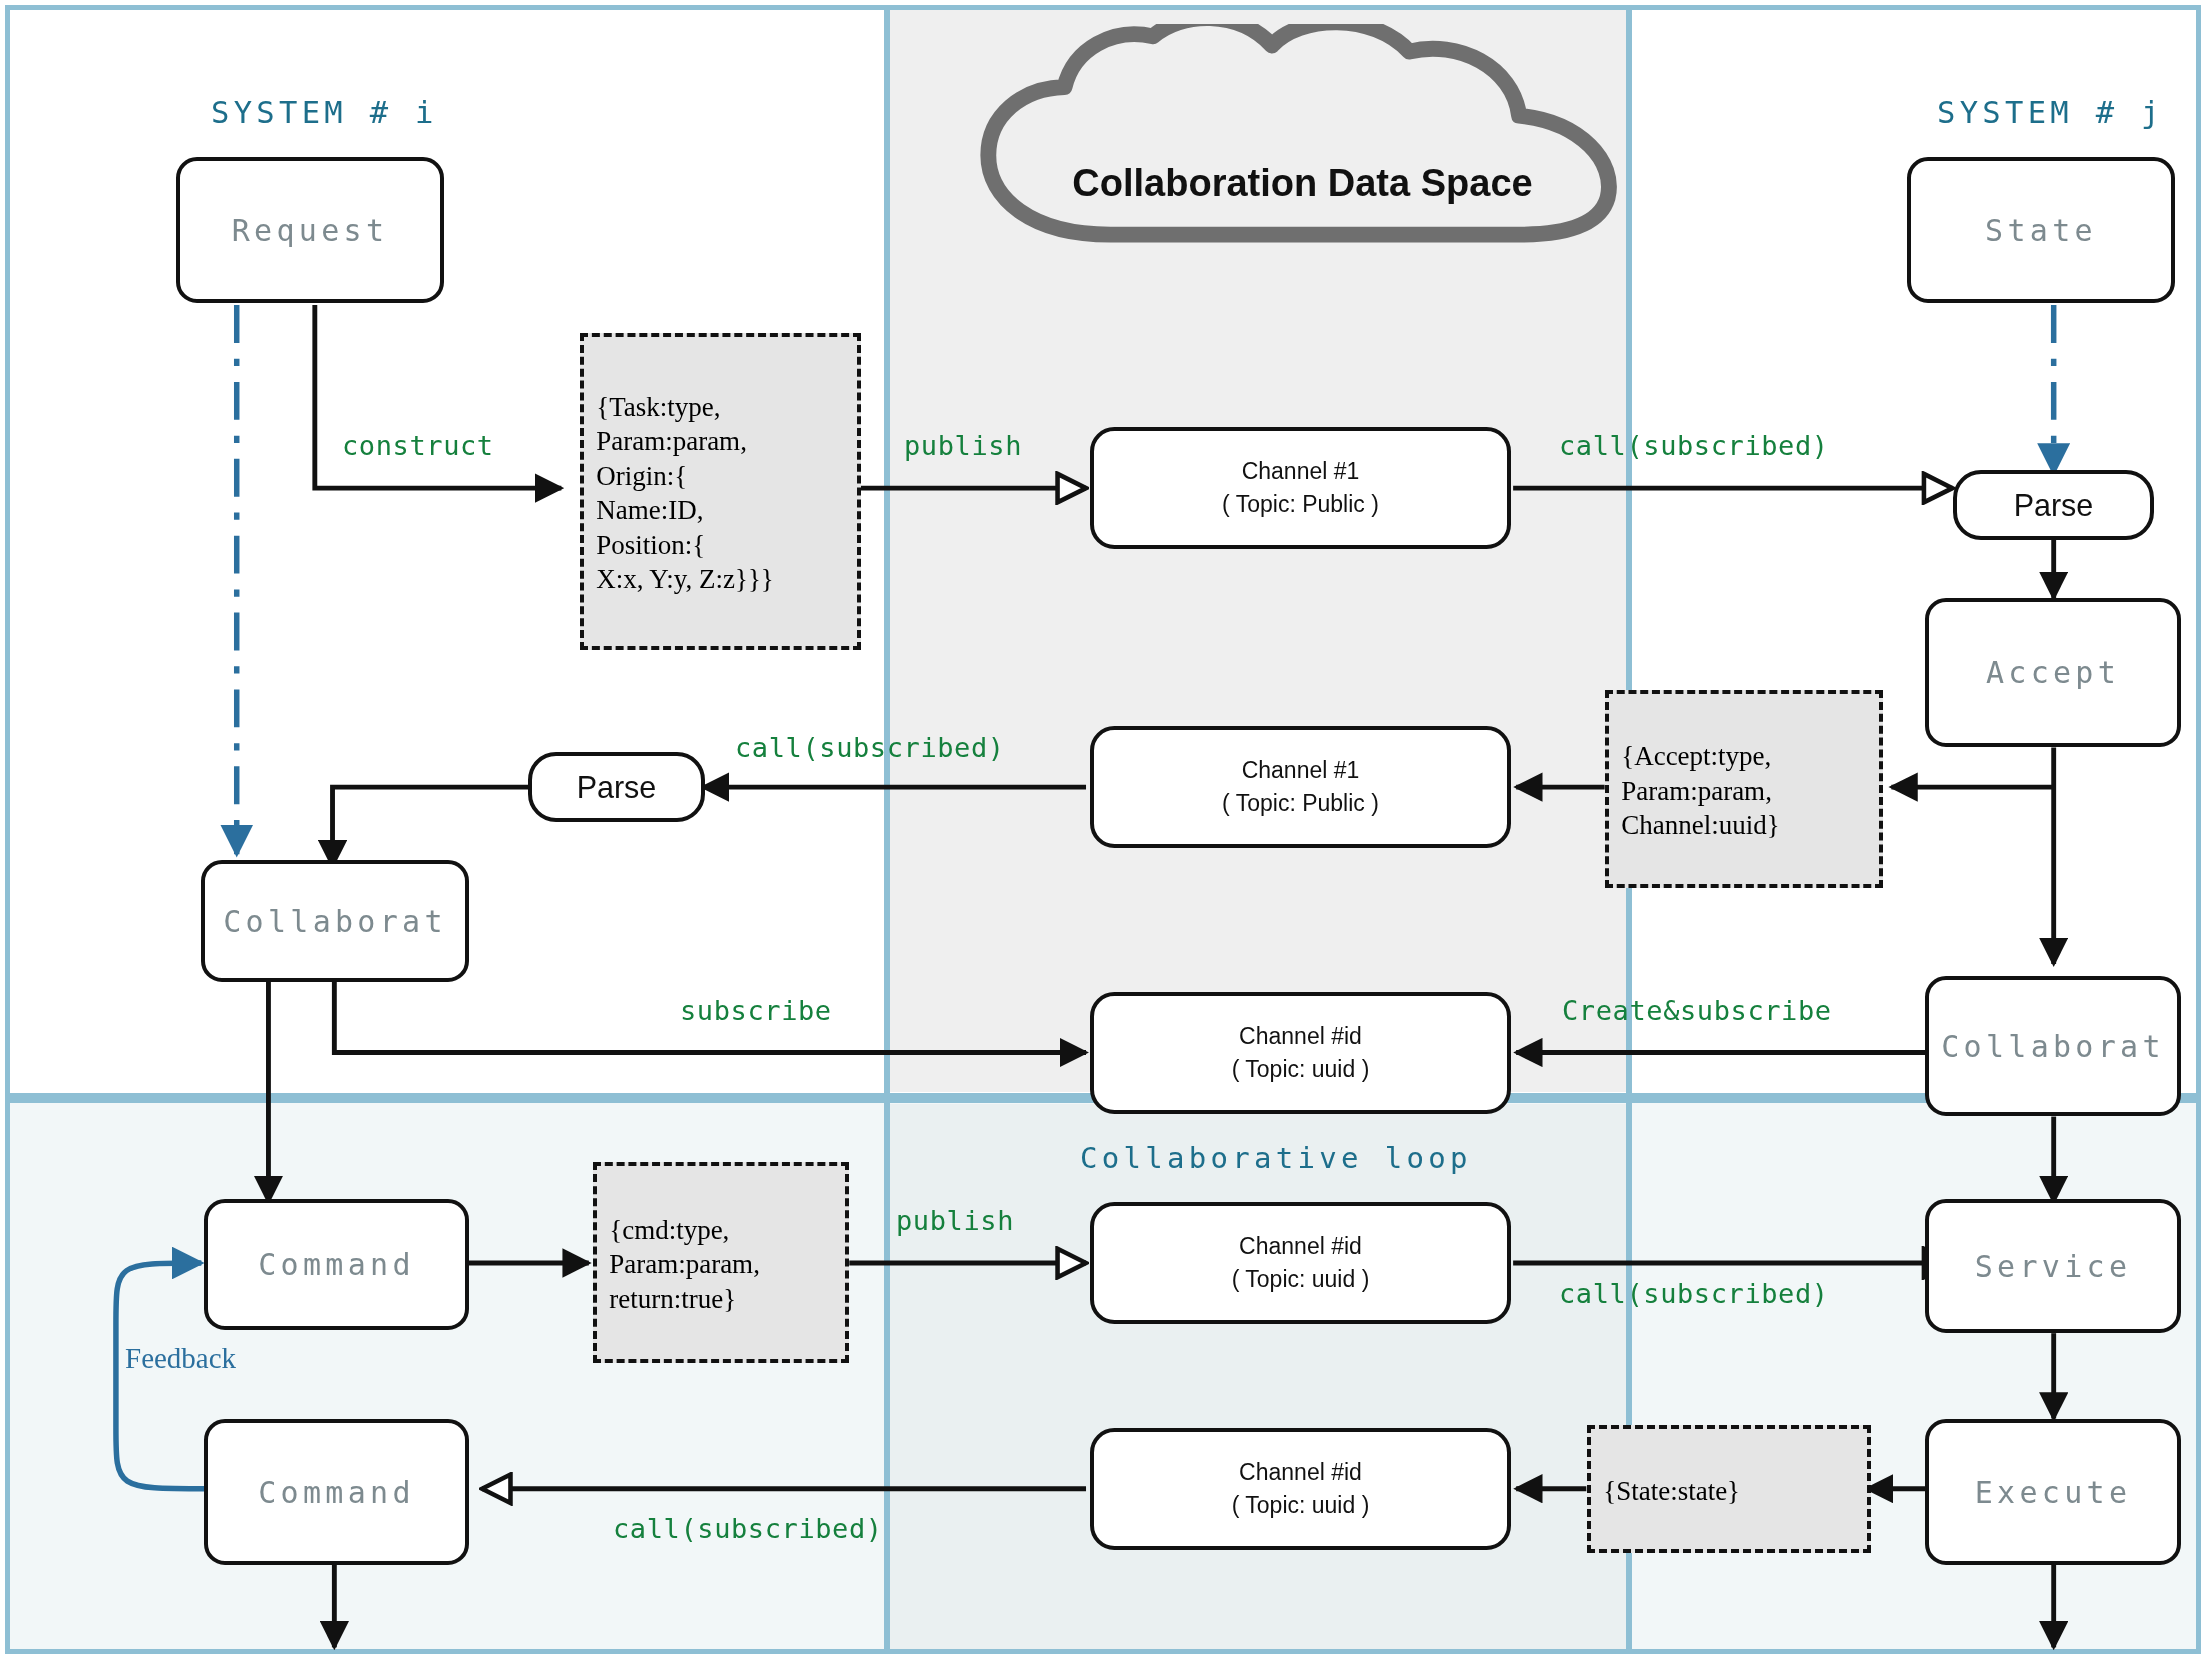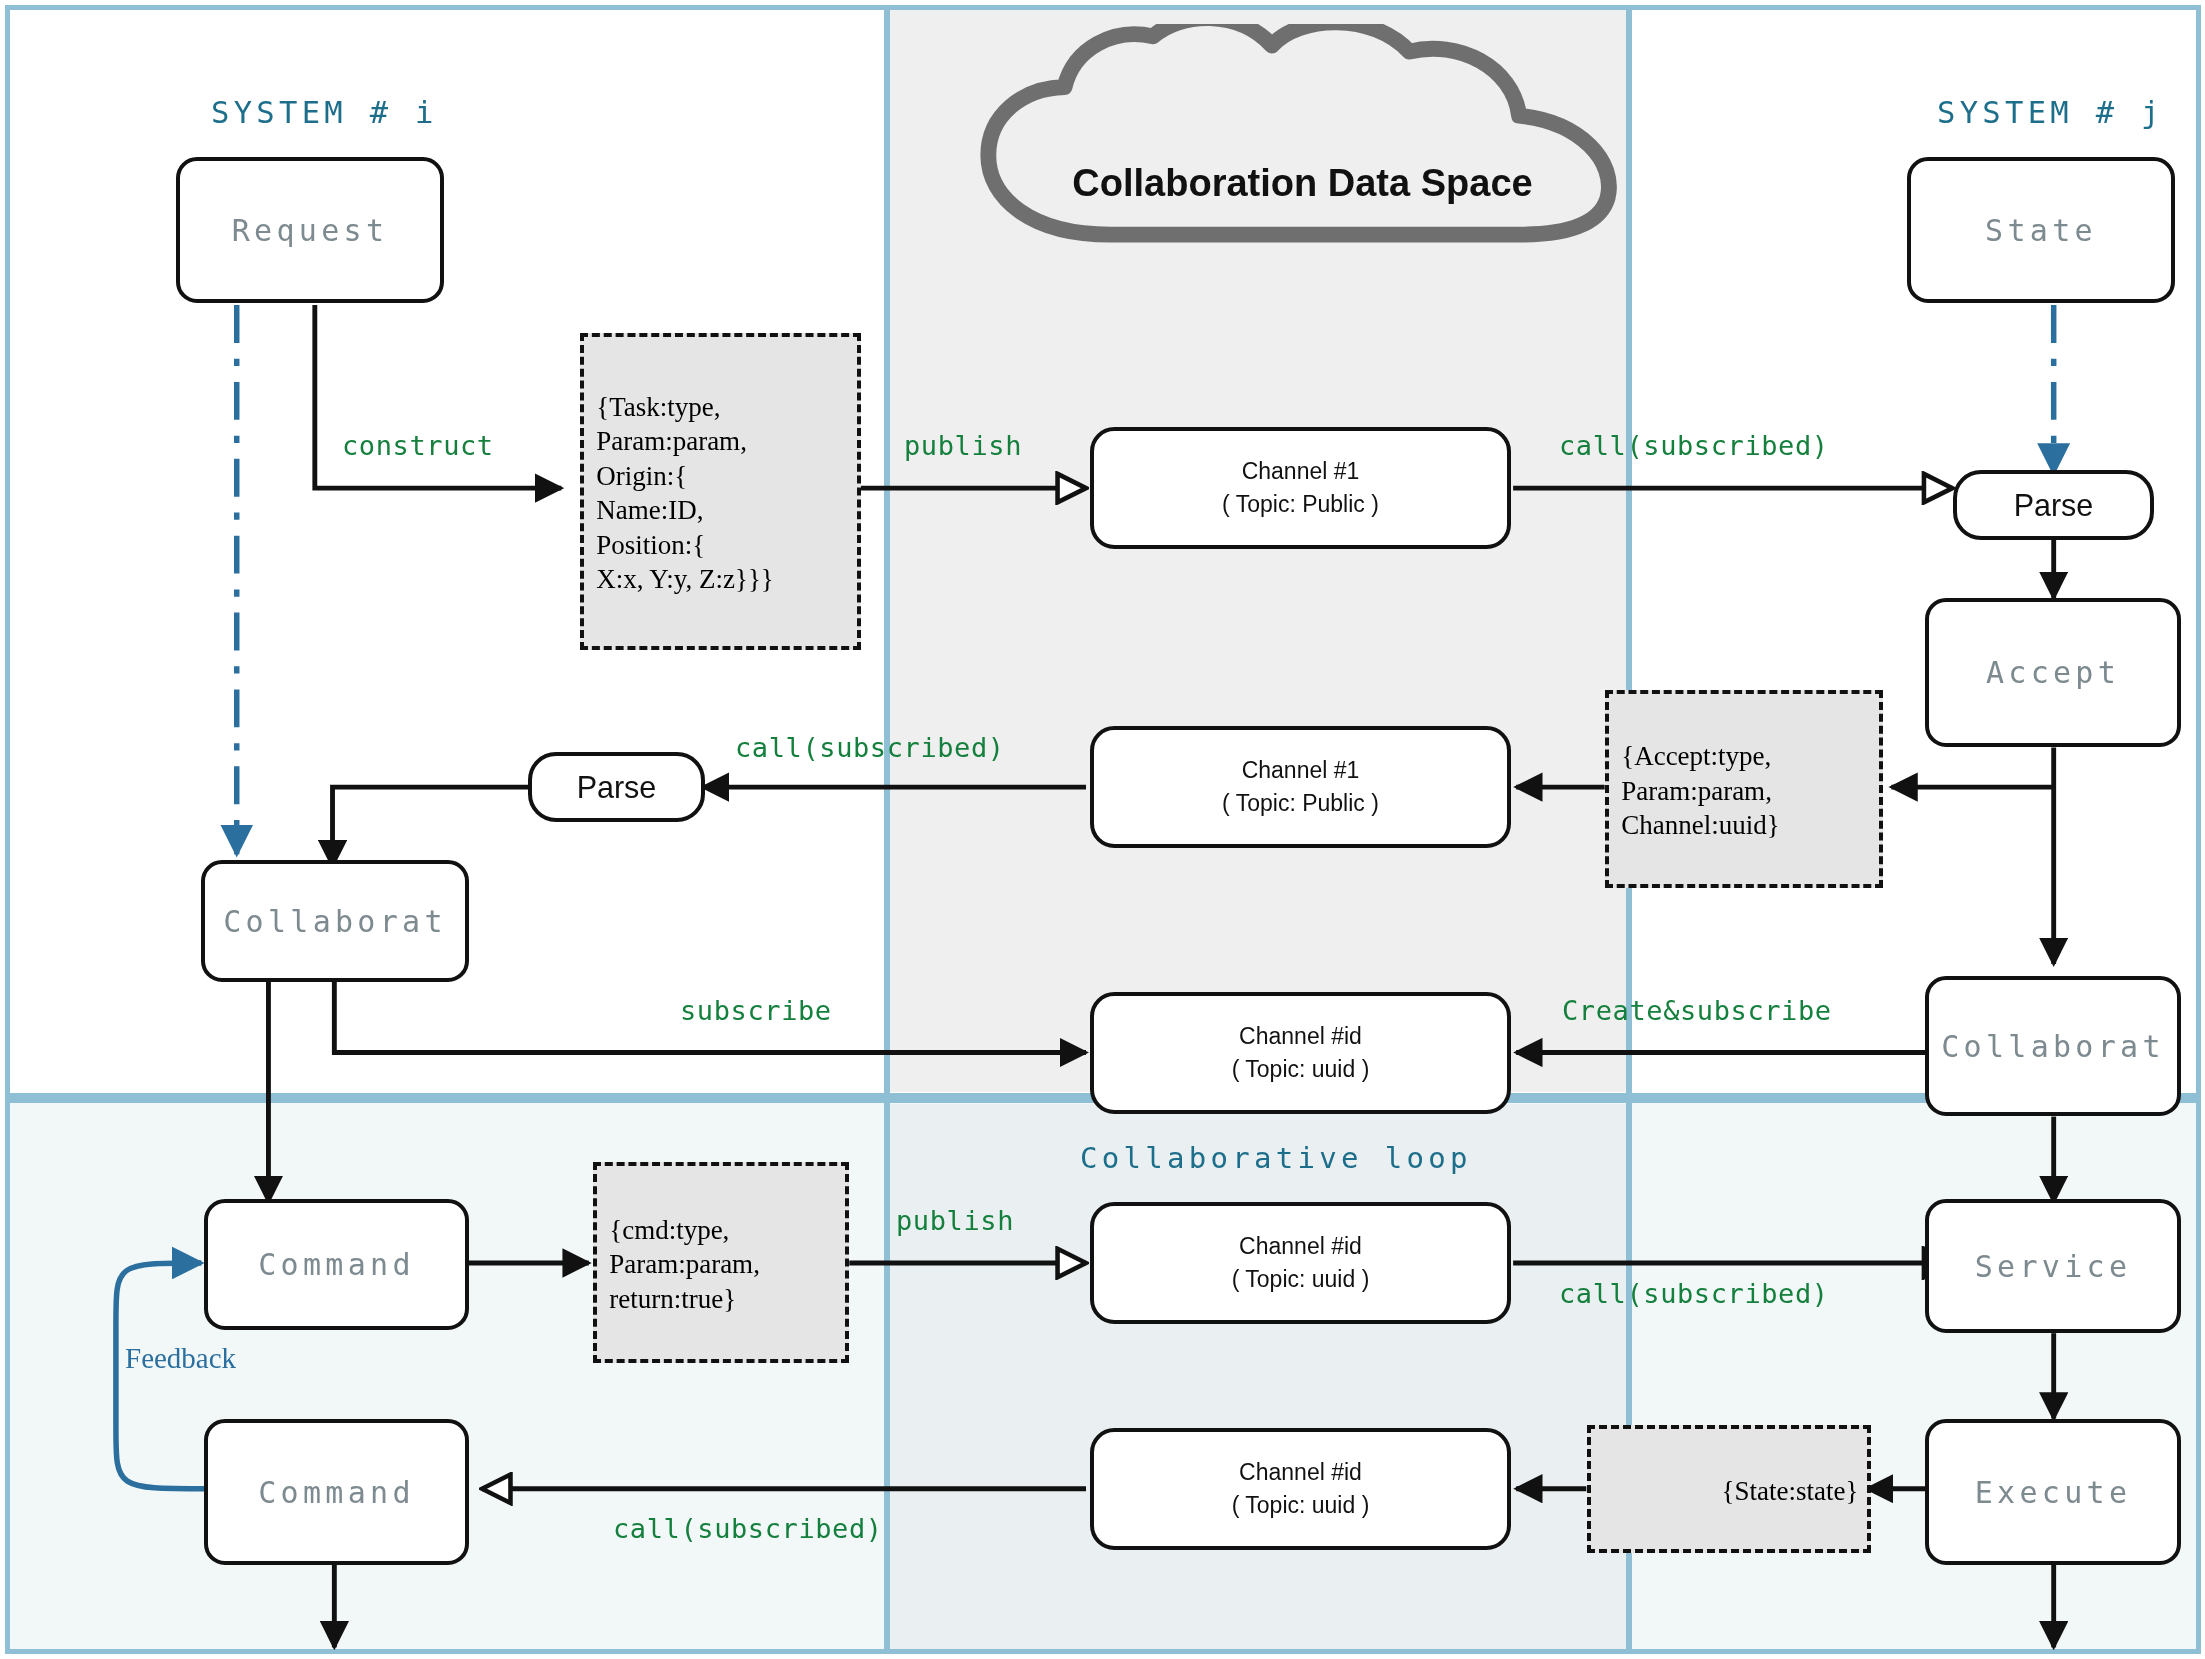--- a/index.html
+++ b/index.html
@@ -215,21 +215,21 @@
     <span>Channel:uuid}</span>
   </div>
 
   <div class="msg" style="left:593px;top:1162px;width:256px;height:201px;">
     <span>{cmd:type,</span>
     <span>Param:param,</span>
     <span>return:true}</span>
   </div>
 
   <div class="msg" style="left:1587px;top:1425px;width:284px;height:128px;
-                          align-items:flex-end;">
+                          align-items:flex-start;">
     <span>{State:state}</span>
   </div>
 
   <div class="lbl lbl-mono" style="left:342px;top:430px;">construct</div>
 
   <div class="lbl lbl-mono" style="left:904px;top:430px;">publish</div>
 
   <div class="lbl lbl-mono" style="left:1559px;top:430px;">call(subscribed)</div>
 
   <div class="lbl lbl-mono" style="left:735px;top:732px;">call(subscribed)</div>

